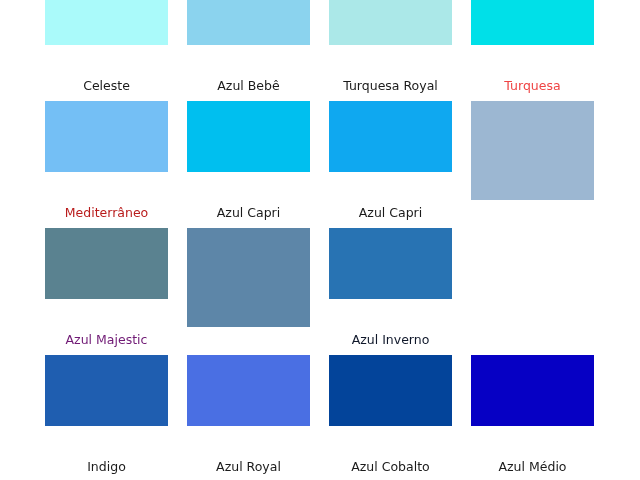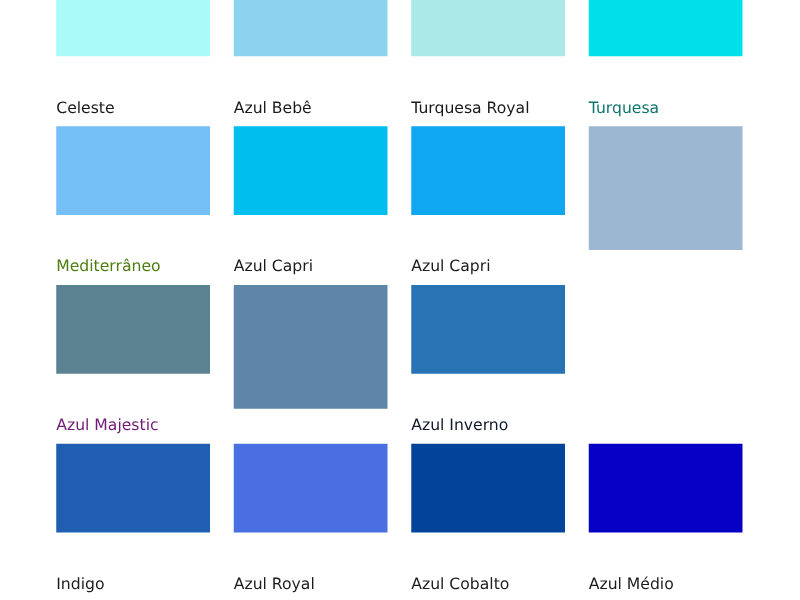--- a/index.html
+++ b/index.html
@@ -35,21 +35,21 @@
     margin-right: 0;
   }
   .swatch-chip {
     width: 123px;
     height: 99px;
     background: #ffffff;
   }
   .swatch-label {
     height: 40px;
     line-height: 28px;
-    text-align: left;
+    text-align: center;
     font-size: 12.5px;
     color: #1b1b1b;
     white-space: nowrap;
     font-family: "DejaVu Sans", sans-serif;
     margin-top: 27px;
   }
 </style>
 </head>
 <body style="background: rgb(255, 255, 255);">
 
@@ -62,27 +62,27 @@
       <div class="swatch-cell">
         <div class="swatch-chip" style="background: rgb(139, 211, 238);"></div>
         <div class="swatch-label" style="color: rgb(27, 27, 27);">Azul Bebê</div>
       </div>
       <div class="swatch-cell">
         <div class="swatch-chip" style="background: rgb(171, 232, 232);"></div>
         <div class="swatch-label" style="color: rgb(27, 27, 27);">Turquesa Royal</div>
       </div>
       <div class="swatch-cell">
         <div class="swatch-chip" style="background: rgb(0, 224, 232);"></div>
-        <div class="swatch-label" style="color: #0f766e;">Turquesa</div>
+        <div class="swatch-label" style="color: #ef4444;">Turquesa</div>
       </div>
     </div>
     <div class="palette-row">
       <div class="swatch-cell">
         <div class="swatch-chip" style="background: rgb(116, 191, 245);"></div>
-        <div class="swatch-label" style="color: #4d7c0f;">Mediterrâneo</div>
+        <div class="swatch-label" style="color: #b91c1c;">Mediterrâneo</div>
       </div>
       <div class="swatch-cell">
         <div class="swatch-chip" style="background: rgb(0, 191, 239);"></div>
         <div class="swatch-label" style="color: rgb(27, 27, 27);">Azul Capri</div>
       </div>
       <div class="swatch-cell">
         <div class="swatch-chip" style="background: rgb(15, 168, 240);"></div>
         <div class="swatch-label" style="color: rgb(27, 27, 27);">Azul Capri</div>
       </div>
       <div class="swatch-cell">

